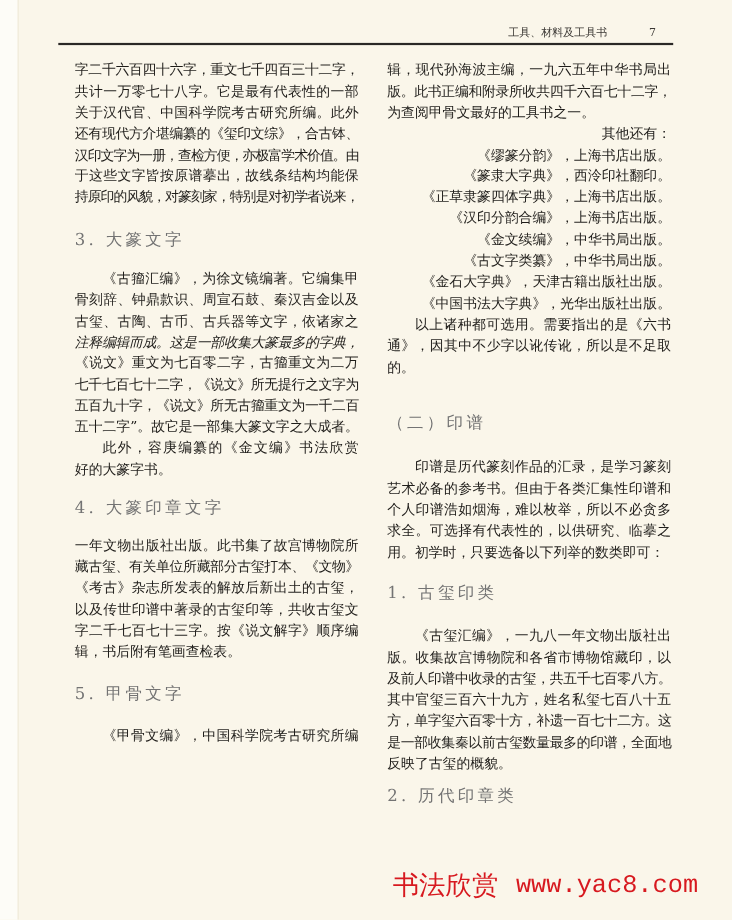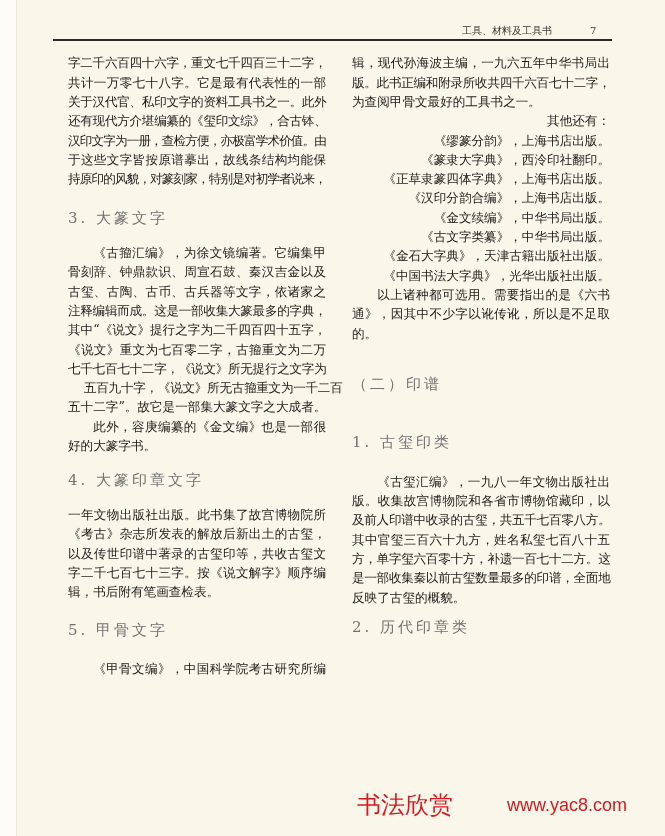--- a/index.html
+++ b/index.html
@@ -36,67 +36,67 @@
   }
   .j { text-align: justify; text-align-last: justify; }
   .l { text-align: left; }
   .ind { padding-left: 2em; text-align: right; }
   .h {
     display: flex; align-items: center;
     font-size: 15px; letter-spacing: 3px; color: #737373; white-space: nowrap;
   }
   .watermark {
     position: absolute; left: 357px; top: 791px; height: 28px;
-    display: flex; align-items: center; color: #d7191f; white-space: nowrap; gap: 24px;
+    display: flex; align-items: center; color: #d7191f; white-space: nowrap;
   }
   .wm-cn { font-family: "DejaVu Serif", serif; font-size: 24px; line-height: 28px; }
-  .wm-url { font-family: Liberation Sans, sans-serif; font-size: 18px; line-height: 28px; margin-left: 30px; }
+  .wm-url { font-family: Liberation Mono, monospace; font-size: 23px; line-height: 28px; margin-left: 16px; }
 </style>
 </head>
 <body>
 
 <div class="paper-edge"></div>
 
 <div class="running-title">工具、材料及工具书</div>
 <div class="page-number">7</div>
 <div class="header-rule"></div>
 
 <div class="col left">
   <div>
     <div class="line j" style="letter-spacing: -0.285714px;">字二千六百四十六字，重文七千四百三十二字，</div>
     <div class="line j">共计一万零七十八字。它是最有代表性的一部</div>
-    <div class="line j" style="letter-spacing: -0.285714px;">关于汉代官、私印文字的资料工具书之一。此外</div>
+    <div class="line j" style="letter-spacing: -0.285714px;">关于汉代官、中国科学院考古研究所编。此外</div>
     <div class="line j" style="letter-spacing: -0.285714px;">还有现代方介堪编纂的《玺印文综》，合古钵、</div>
     <div class="line j" style="letter-spacing: -0.863636px;">汉印文字为一册，查检方便，亦极富学术价值。由</div>
     <div class="line j">于这些文字皆按原谱摹出，故线条结构均能保</div>
     <div class="line j" style="letter-spacing: -0.863636px;">持原印的风貌，对篆刻家，特别是对初学者说来，</div>
   </div>
 
   <div class="h" style="margin-top:6.2px;height:48.4px;">3. 大篆文字</div>
 
   <div>
     <div class="line j ind">《古籀汇编》，为徐文镜编著。它编集甲</div>
     <div class="line j">骨刻辞、钟鼎款识、周宣石鼓、秦汉吉金以及</div>
     <div class="line j">古玺、古陶、古币、古兵器等文字，依诸家之</div>
-    <div class="line j" style="letter-spacing: -0.285714px;">注释编辑而成。这是一部收集大篆最多的字典，</div>
-    <div class="line j">其中“《说文》提行之字为二千四百四十五字，</div>
+    <div class="line j" style="letter-spacing: -0.285714px; font-style: italic;">注释编辑而成。这是一部收集大篆最多的字典，</div>
     <div class="line j">《说文》重文为七百零二字，古籀重文为二万</div>
     <div class="line j" style="letter-spacing: -0.285714px;">七千七百七十二字，《说文》所无提行之文字为</div>
-    <div class="line j" style="letter-spacing: -0.285714px; margin-left: 16px;">五百九十字，《说文》所无古籀重文为一千二百</div>
+    <div class="line j" style="letter-spacing: -0.285714px;">五百九十字，《说文》所无古籀重文为一千二百</div>
     <div class="line j">五十二字”。故它是一部集大篆文字之大成者。</div>
   </div>
   <div>
-    <div class="line j ind">此外，容庚编纂的《金文编》也是一部很</div>
+    <div class="line j ind">此外，容庚编纂的《金文编》书法欣赏</div>
     <div class="line l">好的大篆字书。</div>
   </div>
 
   <div class="h" style="margin-top:0.9px;height:48.8px;">4. 大篆印章文字</div>
 
   <div>
     <div class="line j">一年文物出版社出版。此书集了故宫博物院所</div>
+    <div class="line j" style="letter-spacing: -0.285714px;">藏古玺、有关单位所藏部分古玺打本、《文物》</div>
     <div class="line j">《考古》杂志所发表的解放后新出土的古玺，</div>
     <div class="line j">以及传世印谱中著录的古玺印等，共收古玺文</div>
     <div class="line j">字二千七百七十三字。按《说文解字》顺序编</div>
     <div class="line l">辑，书后附有笔画查检表。</div>
   </div>
 
   <div class="h" style="height:57.9px;">5. 甲骨文字</div>
 
   <div>
     <div class="line j ind">《甲骨文编》，中国科学院考古研究所编</div>
@@ -121,20 +121,27 @@
     <div class="line l ind">《中国书法大字典》，光华出版社出版。</div>
   </div>
   <div>
     <div class="line j ind">以上诸种都可选用。需要指出的是《六书</div>
     <div class="line j">通》，因其中不少字以讹传讹，所以是不足取</div>
     <div class="line l">的。</div>
   </div>
 
   <div class="h" style="margin-top:12.7px;height:58.8px;">（二）印谱</div>
 
+  <div>
+    <div class="line j ind">印谱是历代篆刻作品的汇录，是学习篆刻</div>
+    <div class="line j">艺术必备的参考书。但由于各类汇集性印谱和</div>
+    <div class="line j">个人印谱浩如烟海，难以枚举，所以不必贪多</div>
+    <div class="line j">求全。可选择有代表性的，以供研究、临摹之</div>
+    <div class="line l">用。初学时，只要选备以下列举的数类即可：</div>
+  </div>
 
   <div class="h" style="height:57.4px;">1. 古玺印类</div>
 
   <div>
     <div class="line j ind">《古玺汇编》，一九八一年文物出版社出</div>
     <div class="line j">版。收集故宫博物院和各省市博物馆藏印，以</div>
     <div class="line j" style="letter-spacing: -0.285714px;">及前人印谱中收录的古玺，共五千七百零八方。</div>
     <div class="line j">其中官玺三百六十九方，姓名私玺七百八十五</div>
     <div class="line j" style="letter-spacing: -0.285714px;">方，单字玺六百零十方，补遗一百七十二方。这</div>
     <div class="line j" style="letter-spacing: -0.285714px;">是一部收集秦以前古玺数量最多的印谱，全面地</div>

